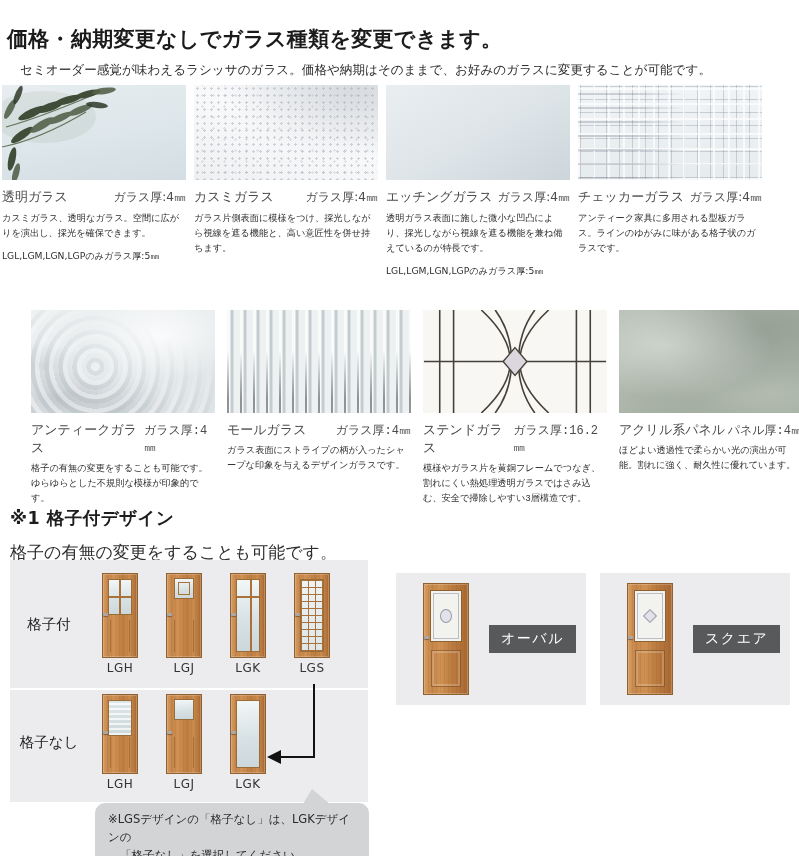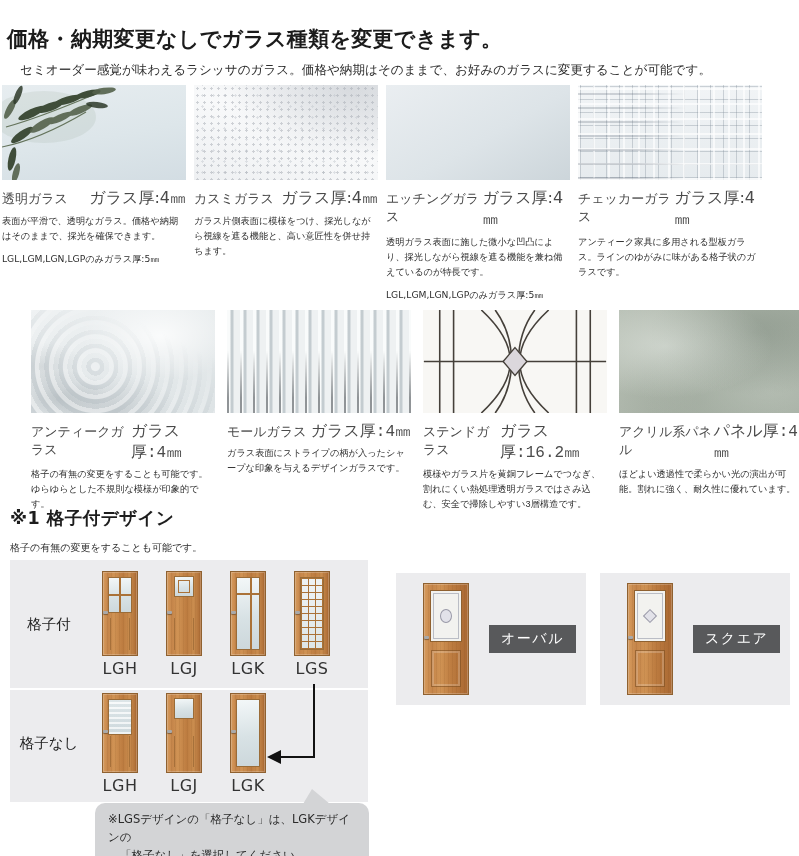--- a/index.html
+++ b/index.html
@@ -10,21 +10,21 @@
   .title{position:absolute;left:7px;top:11px;font-size:21px;font-weight:bold;color:#1b1b1b;letter-spacing:.3px;}
   .subtitle{position:absolute;left:20px;top:49px;font-size:12.6px;color:#2e2e2e;}
 
   
   .row1{position:absolute;left:2px;top:85px;display:grid;grid-template-columns:repeat(4,184px);column-gap:8px;}
   .row2{position:absolute;left:31px;top:310px;display:grid;grid-template-columns:repeat(4,184px);column-gap:12px;font-family:Liberation Mono, monospace;}
   .sample{position:relative;width:184px;height:95px;overflow:hidden;}
   .row2 .sample{height:103px;}
   .ghead{display:flex;justify-content:space-between;align-items:baseline;margin-top:8px;}
   .gname{font-size:13px;color:#4a4a4a;}
-  .gthick{font-size:16px;color:#4a4a4a;}
+  .gthick{font-size:12px;color:#4a4a4a;}
   .gdesc{margin-top:5px;font-size:9.2px;line-height:1.62;color:#2e2e2e;}
   .gnote{margin-top:9px;font-size:9.2px;color:#2e2e2e;}
 
   
   .s-clear{background:linear-gradient(170deg,#e7edf0 0%,#dde6ea 55%,#d3dde3 100%);}
   .s-kasumi{background-image:
      radial-gradient(rgba(165,170,178,.5) 1px, transparent 1.4px),
      radial-gradient(rgba(192,197,204,.45) 1px, transparent 1.4px),
      radial-gradient(at 85% 5%, rgba(198,202,208,.55), transparent 55%),
      linear-gradient(200deg,#ebedef 0%,#f8f9fa 45%,#eef0f2 100%);
@@ -60,31 +60,31 @@
   .s-stained svg{display:block;width:100%;height:100%;}
   .s-acrylic{background-image:
      radial-gradient(ellipse at 25% 35%, rgba(226,231,225,.6), transparent 55%),
      radial-gradient(ellipse at 75% 22%, rgba(128,140,128,.5), transparent 55%),
      radial-gradient(ellipse at 82% 78%, rgba(192,200,190,.55), transparent 60%),
      radial-gradient(ellipse at 45% 88%, rgba(146,157,144,.5), transparent 60%),
      linear-gradient(135deg,#b6beb3,#a0aa9e);}
 
   
   .sec-h{margin:0;font-size:17.5px;font-weight:bold;color:#1d1d1d;letter-spacing:.5px;}
-  .sec-sub{margin:11px 0 0;font-size:10px;color:#2e2e2e;}
+  .sec-sub{margin:11px 0 0;font-size:17px;color:#2e2e2e;}
   .sec1{position:absolute;left:10px;top:506px;}
   .sec2{position:absolute;left:392px;top:506px;}
 
   .lattice-box{position:absolute;left:10px;top:560px;width:358px;}
   .lat-row{background:#ececee;display:grid;grid-template-columns:78px 64px 64px 64px 64px;align-items:center;position:relative;}
   .lat-top{height:128px;}
   .lat-bot{height:112px;margin-top:2px;}
   .lat-label{font-size:14.5px;color:#222;text-align:center;}
   .cell{display:flex;flex-direction:column;align-items:center;}
-  .dlabel{margin-top:3px;font-size:16px;color:#333;letter-spacing:.5px;}
+  .dlabel{margin-top:3px;font-size:12px;color:#333;letter-spacing:.5px;}
 
   
   .door{position:relative;width:36px;height:85px;box-sizing:border-box;border:1px solid #8f6130;
      background:repeating-linear-gradient(90deg,rgba(120,70,25,.10) 0 1px,transparent 1px 4px),
         linear-gradient(90deg,#d79c5e 0%,#c5854a 15%,#d09354 32%,#bd7c40 58%,#c98c4e 78%,#ab6a33 100%);
      box-shadow:inset 0 0 0 1px rgba(255,255,255,.22);}
   .lat-bot .door{height:80px;}
   .glass{position:absolute;left:5px;right:5px;box-sizing:border-box;border:1px solid #9a6c38;
      background:linear-gradient(175deg,#f3f7f8 0%,#d8e2e5 55%,#ccd7db 100%);}
   .g-top{top:5px;height:36px;}
@@ -170,21 +170,21 @@
           <g fill="#2e3a2a" opacity="0.85">
             <ellipse cx="95" cy="20" rx="11" ry="3" transform="rotate(6 95 20)"></ellipse>
             <ellipse cx="16" cy="10" rx="10" ry="3" transform="rotate(-68 16 10)"></ellipse>
           </g>
         </svg>
       </div>
       <div class="ghead">
         <span class="gname">透明ガラス</span>
         <span class="gthick">ガラス厚:4㎜</span>
       </div>
-      <p class="gdesc">表面が平滑で、透明なガラス。価格や納期はそのままで、採光を確保できます。</p>
+      <p class="gdesc">カスミガラス、透明なガラス。空間に広がりを演出し、採光を確保できます。</p>
       <p class="gnote">LGL,LGM,LGN,LGPのみガラス厚:5㎜</p>
     </div>
 
     <div class="card">
       <div class="sample s-kasumi"></div>
       <div class="ghead">
         <span class="gname">カスミガラス</span>
         <span class="gthick">ガラス厚:4㎜</span>
       </div>
       <p class="gdesc">ガラス片側表面に模様をつけ、採光しながら視線を遮る機能と、高い意匠性を併せ持ちます。</p>

